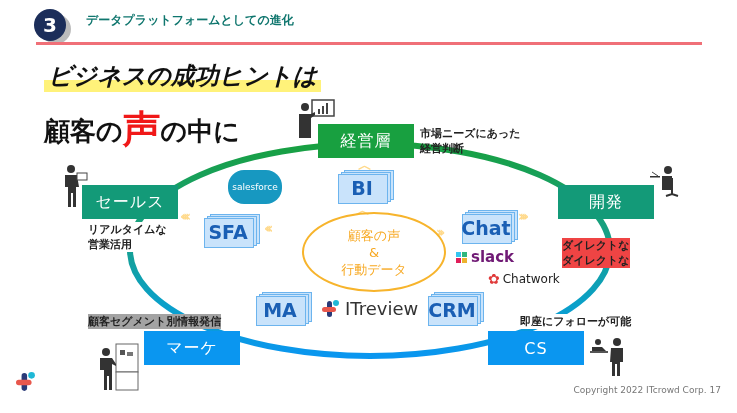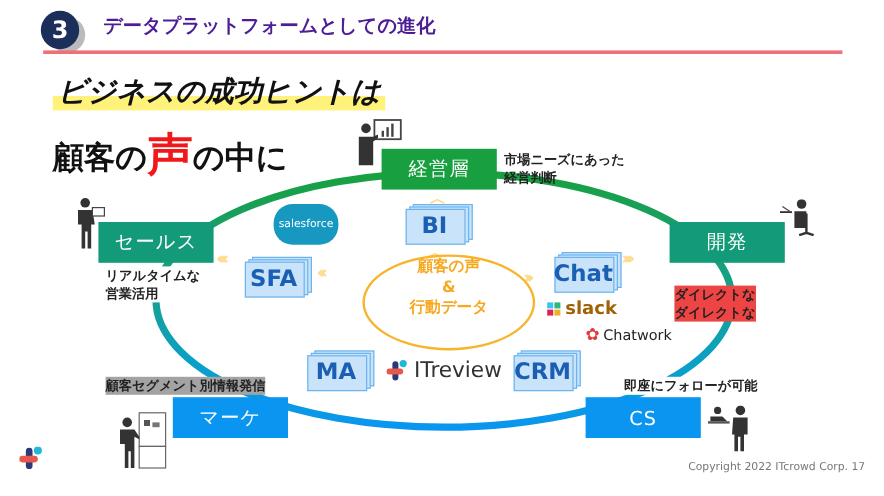--- a/index.html
+++ b/index.html
@@ -4,21 +4,21 @@
 <style>
   html, body { margin:0; padding:0; background:#fff; }
   body { width:737px; height:413px; position:relative; overflow:hidden;
          font-family:"DejaVu Sans", "Liberation Sans", sans-serif; color:#222; }
   .abs { position:absolute; }
   
   .sec-num { left:34px; top:9px; width:32px; height:32px; border-radius:50%;
              background:#1c2e5a; color:#fff; font-weight:bold; font-size:20px;
              display:flex; align-items:center; justify-content:center;
              box-shadow:6px 4px 0 -1px #bbb; }
-  .sec-title { left:86px; top:12px; font-size:16px; font-weight:bold; color:#4c1d95; }
+  .sec-title { left:86px; top:12px; font-size:12px; font-weight:bold; color:#0f766e; }
   .sec-line { left:36px; top:42px; width:666px; height:3px; background:#f07078; }
   
   .headline1 { left:44px; top:60px; font-size:24px; font-weight:bold; color:#111;
                background:linear-gradient(transparent 62%, #fff27a 62%); padding:0 4px;font-style:italic; }
   .headline2 { left:44px; top:104px; font-size:26px; font-weight:bold; color:#111; }
   .headline2 .big { color:#f01818; font-size:38px; vertical-align:-2px; }
   
   .role { color:#fff; font-size:16px; display:flex; align-items:center; justify-content:center; letter-spacing:1px; }
   .r-mgmt { left:318px; top:124px; width:96px; height:34px; background:#18a040; }
   .r-sales { left:82px; top:185px; width:96px; height:34px; background:#139a78; }
@@ -26,22 +26,22 @@
   .r-mkt { left:144px; top:331px; width:96px; height:34px; background:#0a96f0; }
   .r-cs { left:488px; top:331px; width:96px; height:34px; background:#0a96f0; }
   .note { font-size:11px; font-weight:bold; color:#222; line-height:15px; }
   
   .doc { width:56px; height:32px; }
   .doc .layer { position:absolute; width:48px; height:28px; background:#c9e3fb; border:1px solid #6cb4ee; }
   .doc .txt { position:absolute; left:0; top:0; width:48px; height:28px; display:flex; align-items:center;
               justify-content:center; color:#1a5fb4; font-weight:bold; font-size:19px; }
   
   .center { left:302px; top:212px; width:140px; height:76px; border:2px solid #f7b42c; border-radius:50%;
-            display:flex; flex-direction:column; align-items:center; 
-            color:#f7a821; font-weight:bold; font-size:13px; line-height:17px; }
+            display:flex; flex-direction:column; align-items:center; justify-content:center;
+            color:#f7a821; font-weight:normal; font-size:13px; line-height:17px; }
   .chev { color:#ffd98a; font-size:14px; font-weight:bold; letter-spacing:-4px; }
   .copyright { right:16px; bottom:18px; font-size:9px; color:#777; }
   .person { width:26px; height:44px; }
 </style>
 </head>
 <body>
 
 <svg class="abs" style="left:0;top:0" width="737" height="413">
   <defs>
     <linearGradient id="ringG" x1="0" y1="0" x2="0" y2="1">
@@ -168,21 +168,21 @@
 </div>
 
 <div class="abs" style="left:228px;top:170px;width:54px;height:34px;background:#1798c1;border-radius:16px;color:#fff;font-size:9px;display:flex;align-items:center;justify-content:center">salesforce</div>
 <div class="abs" style="left:456px;top:248px;display:flex;align-items:center;gap:4px">
   <span style="display:inline-grid;grid-template-columns:5px 5px;gap:1px">
     <i style="width:5px;height:5px;background:#36c5f0"></i>
       <i style="width:5px;height:5px;background:#2eb67d"></i>
     <i style="width:5px;height:5px;background:#e01e5a"></i>
       <i style="width:5px;height:5px;background:#ecb22e"></i>
   </span>
-  <span style="font-weight:bold;font-size:15px;color:#a16207">slack</span>
+  <span style="font-weight:bold;font-size:15px;color:#701a75">slack</span>
 </div>
 <div class="abs" style="left:488px;top:271px;display:flex;align-items:center;gap:3px">
   <span style="color:#e03a3a;font-size:14px">✿</span>
   <span style="font-size:12px;color:#222">Chatwork</span>
 </div>
 <div class="abs" style="left:322px;top:298px;display:flex;align-items:center;gap:5px">
   <svg width="18" height="18" viewBox="0 0 18 18">
     <rect x="5" y="1" width="5" height="16" rx="2.5" fill="#2a3a78"></rect>
       <rect x="0" y="7" width="14" height="5" rx="2.5" fill="#e8574c"></rect>
       <circle cx="14" cy="3" r="3" fill="#1fb8d6"></circle>

